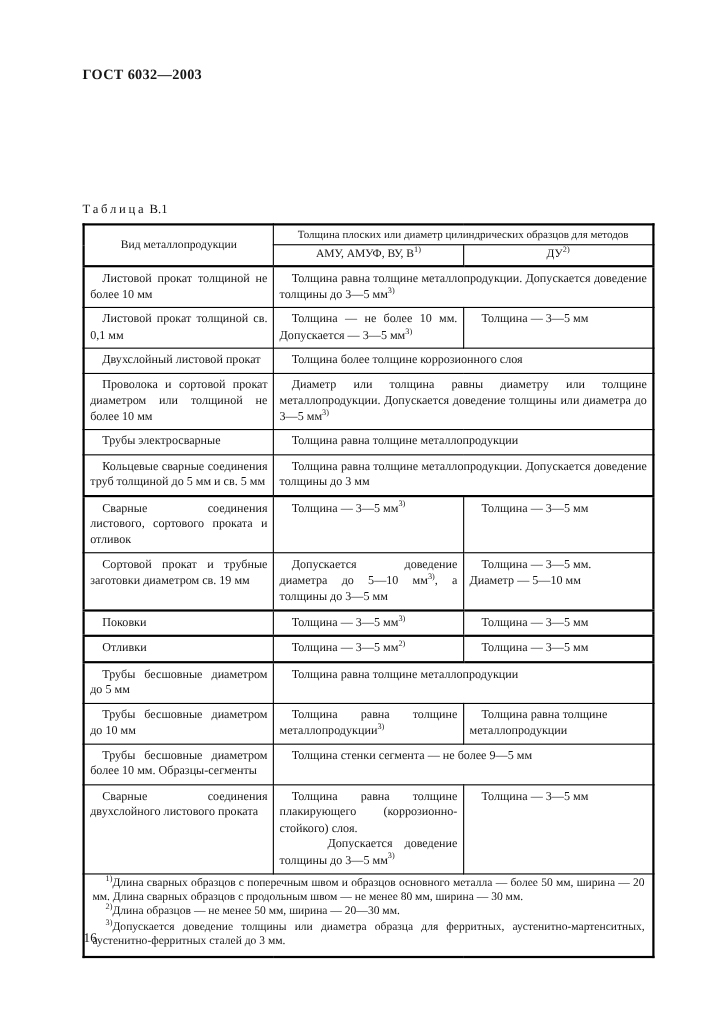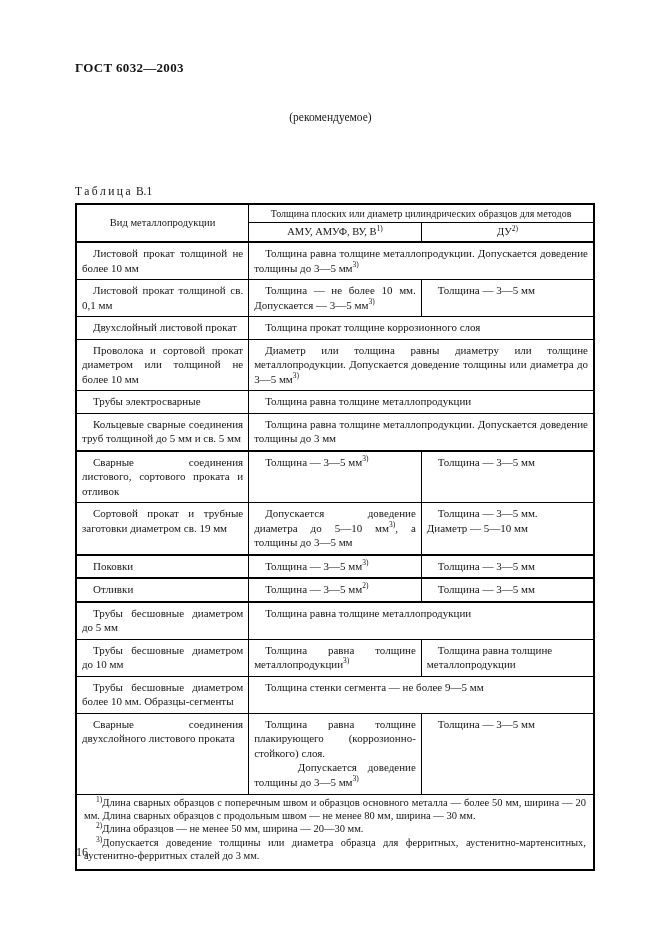--- a/index.html
+++ b/index.html
@@ -53,21 +53,20 @@
 
   .page-number{position:absolute;left:76px;top:845px;font-size:12px;}
 </style>
 </head>
 <body>
 
 <div class="page">
 
   <div class="doc-number">ГОСТ 6032—2003</div>
 
-  <div class="appendix-subtitle">(рекомендуемое)</div>
 
 
   <div class="table-label">
     <span class="spaced">Таблица</span>
     <span>В.1</span>
   </div>
 
   <table class="spec-table">
     <thead>
       <tr>
@@ -84,21 +83,21 @@
           <td class="cell-product">Листовой прокат толщиной не более 10 мм</td>
           <td class="cell-span" colspan="2">Толщина равна толщине металлопродукции. Допускается доведение толщины до 3—5 мм<sup>3)</sup></td>
         </tr>
         <tr>
           <td class="cell-product">Листовой прокат толщиной св. 0,1 мм</td>
           <td class="cell-amu">Толщина — не более 10 мм. Допускается — 3—5 мм<sup>3)</sup></td>
           <td class="cell-du">Толщина — 3—5 мм</td>
         </tr>
         <tr>
           <td class="cell-product">Двухслойный листовой прокат</td>
-          <td class="cell-span" colspan="2">Толщина прокат толщине коррозионного слоя</td>
+          <td class="cell-span" colspan="2">Толщина более толщине коррозионного слоя</td>
         </tr>
         <tr>
           <td class="cell-product">Проволока и сортовой прокат диаметром или толщиной не более 10 мм</td>
           <td class="cell-span" colspan="2">Диаметр или толщина равны диаметру или толщине металлопродукции. Допускается доведение толщины или диаметра до 3—5 мм<sup>3)</sup></td>
         </tr>
         <tr>
           <td class="cell-product">Трубы электросварные</td>
           <td class="cell-span" colspan="2">Толщина равна толщине металлопродукции</td>
         </tr>
         <tr class="thick-bottom">

